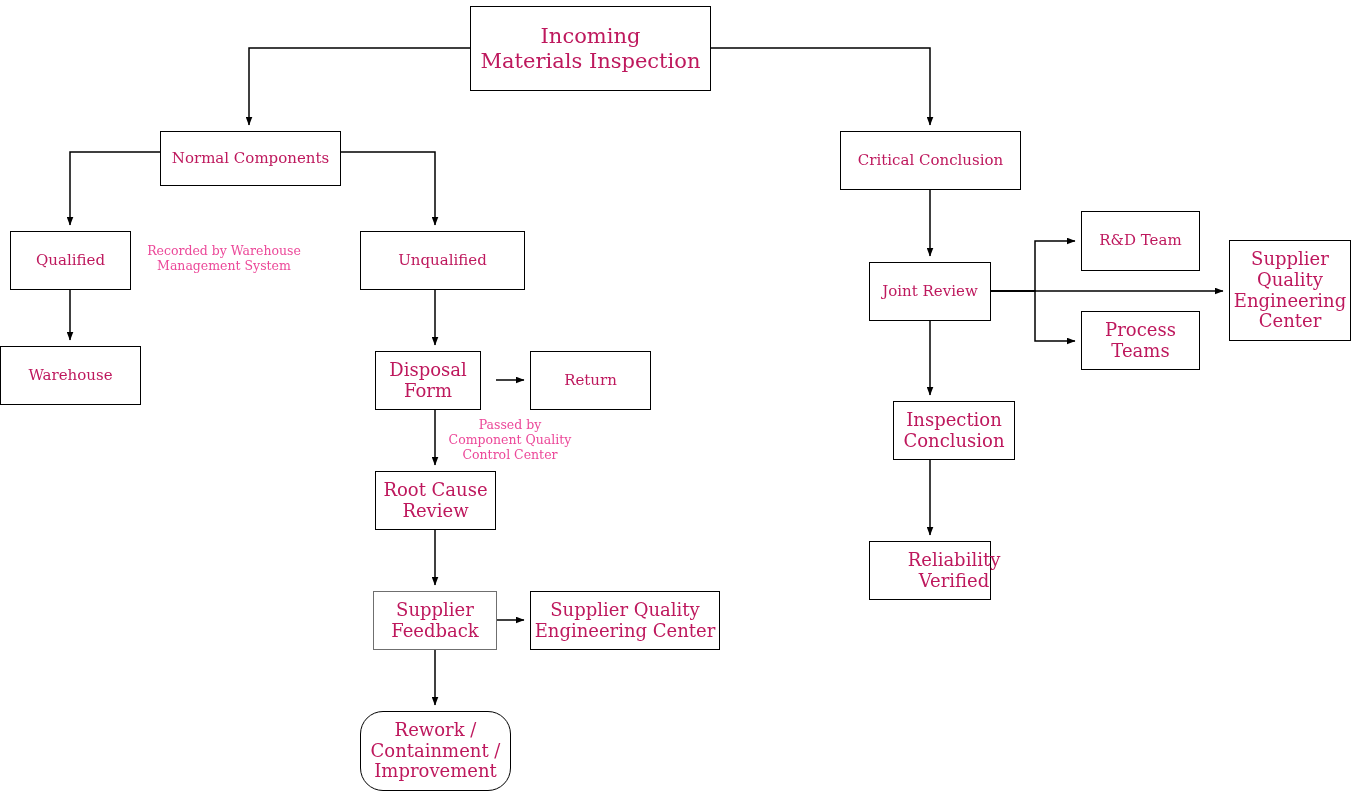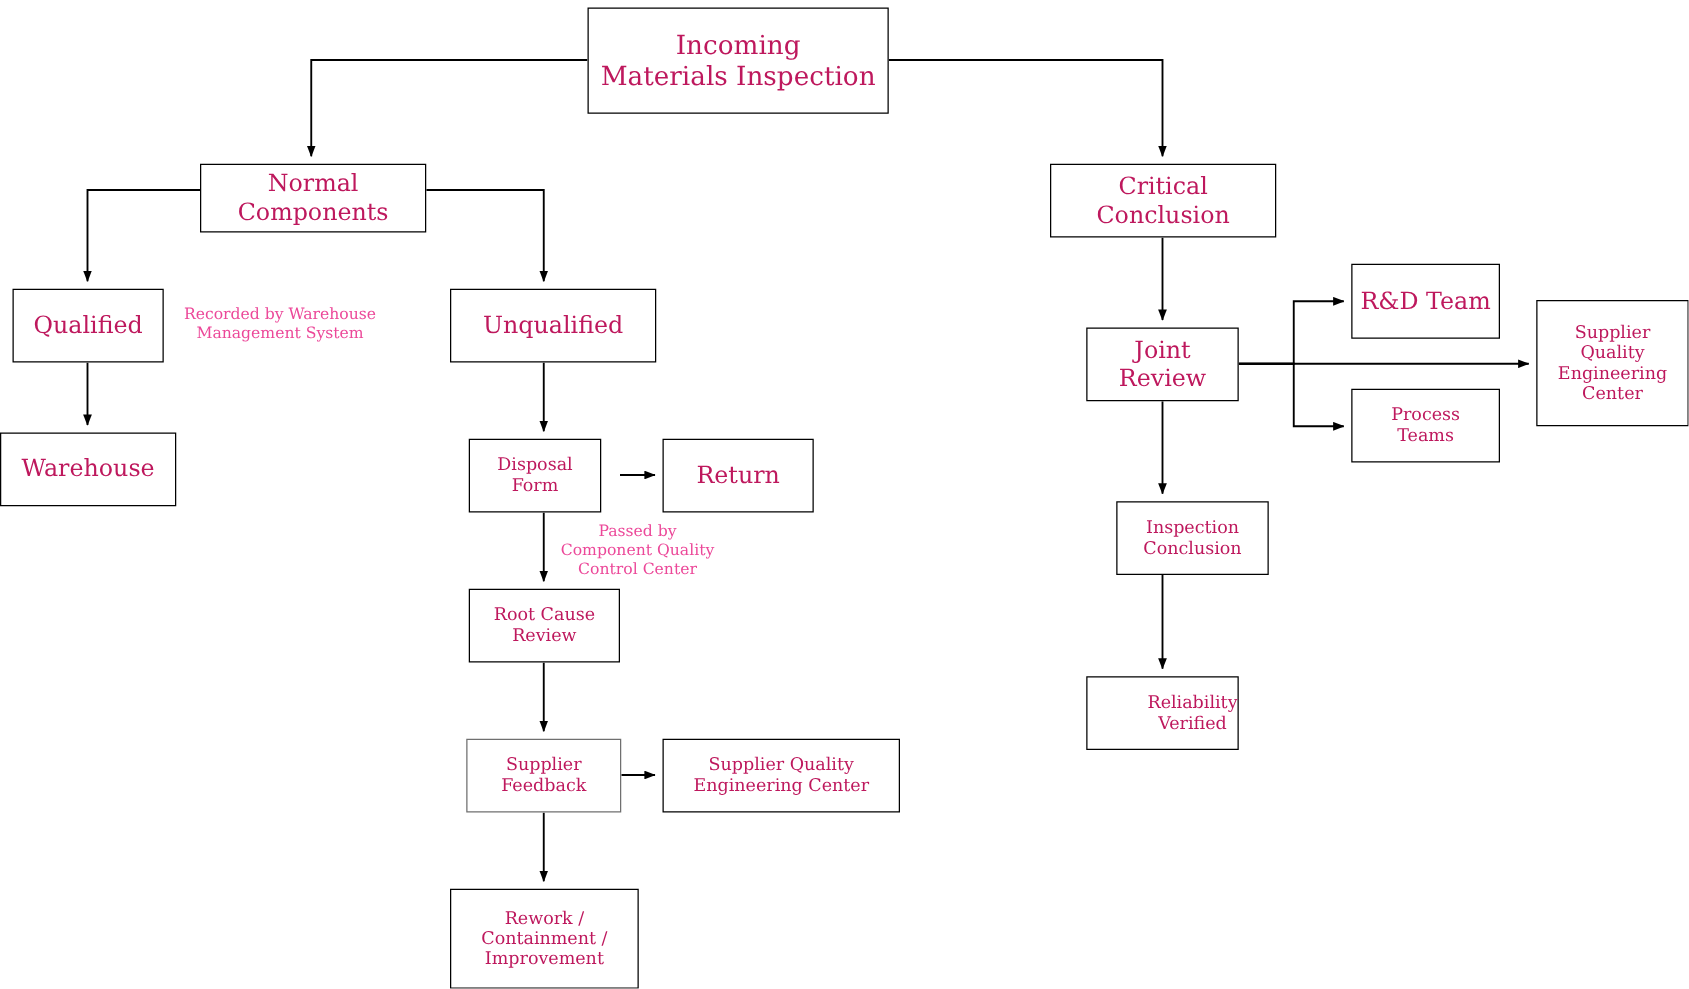--- a/index.html
+++ b/index.html
@@ -34,22 +34,22 @@
     text-align: center;
     color: #be185d;
     line-height: 1.16;
     white-space: pre-line;
     z-index: 2;
   }
   .node.gray-border {
     border-color: #6f6f6f;
   }
   .n-title { font-size: 21px; }
-  .n-lg { font-size: 19px; }
-  .n-md { font-size: 14px; }
+  .n-lg { font-size: 15px; }
+  .n-md { font-size: 18px; }
   .edge-label {
     position: absolute;
     text-align: center;
     color: #ec4899;
     font-size: 12.5px;
     line-height: 1.2;
     white-space: pre-line;
     z-index: 3;
     background: transparent;
   }
@@ -96,21 +96,21 @@
       <div class="node n-lg" style="left: 0px; top: 346px; width: 141px; height: 59px;">Warehouse</div>
       <div class="node n-md" style="left: 375px; top: 351px; width: 106px; height: 59px;">Disposal
 Form</div>
       <div class="node n-lg" style="left: 530px; top: 351px; width: 121px; height: 59px;">Return</div>
       <div class="node n-md" style="left: 375px; top: 471px; width: 121px; height: 59px;">Root Cause
 Review</div>
       <div class="node n-md gray-border" style="left: 373px; top: 591px; width: 124px; height: 59px;">Supplier
 Feedback</div>
       <div class="node n-md" style="left: 530px; top: 591px; width: 190px; height: 59px;">Supplier Quality
 Engineering Center</div>
-      <div class="node n-md" style="left: 360px; top: 711px; width: 151px; height: 80px;">Rework /
+      <div class="node n-md" style="left: 360px; top: 711px; width: 151px; height: 80px; border-radius: 23px;">Rework /
 Containment /
 Improvement</div>
       <div class="node n-lg" style="left: 869px; top: 262px; width: 122px; height: 59px;">Joint Review</div>
       <div class="node n-lg" style="left: 1081px; top: 211px; width: 119px; height: 60px;">R&amp;D Team</div>
       <div class="node n-md" style="left: 1081px; top: 311px; width: 119px; height: 59px;">Process
 Teams</div>
       <div class="node n-md" style="left: 1229px; top: 240px; width: 122px; height: 101px;">Supplier
 Quality
 Engineering
 Center</div>

